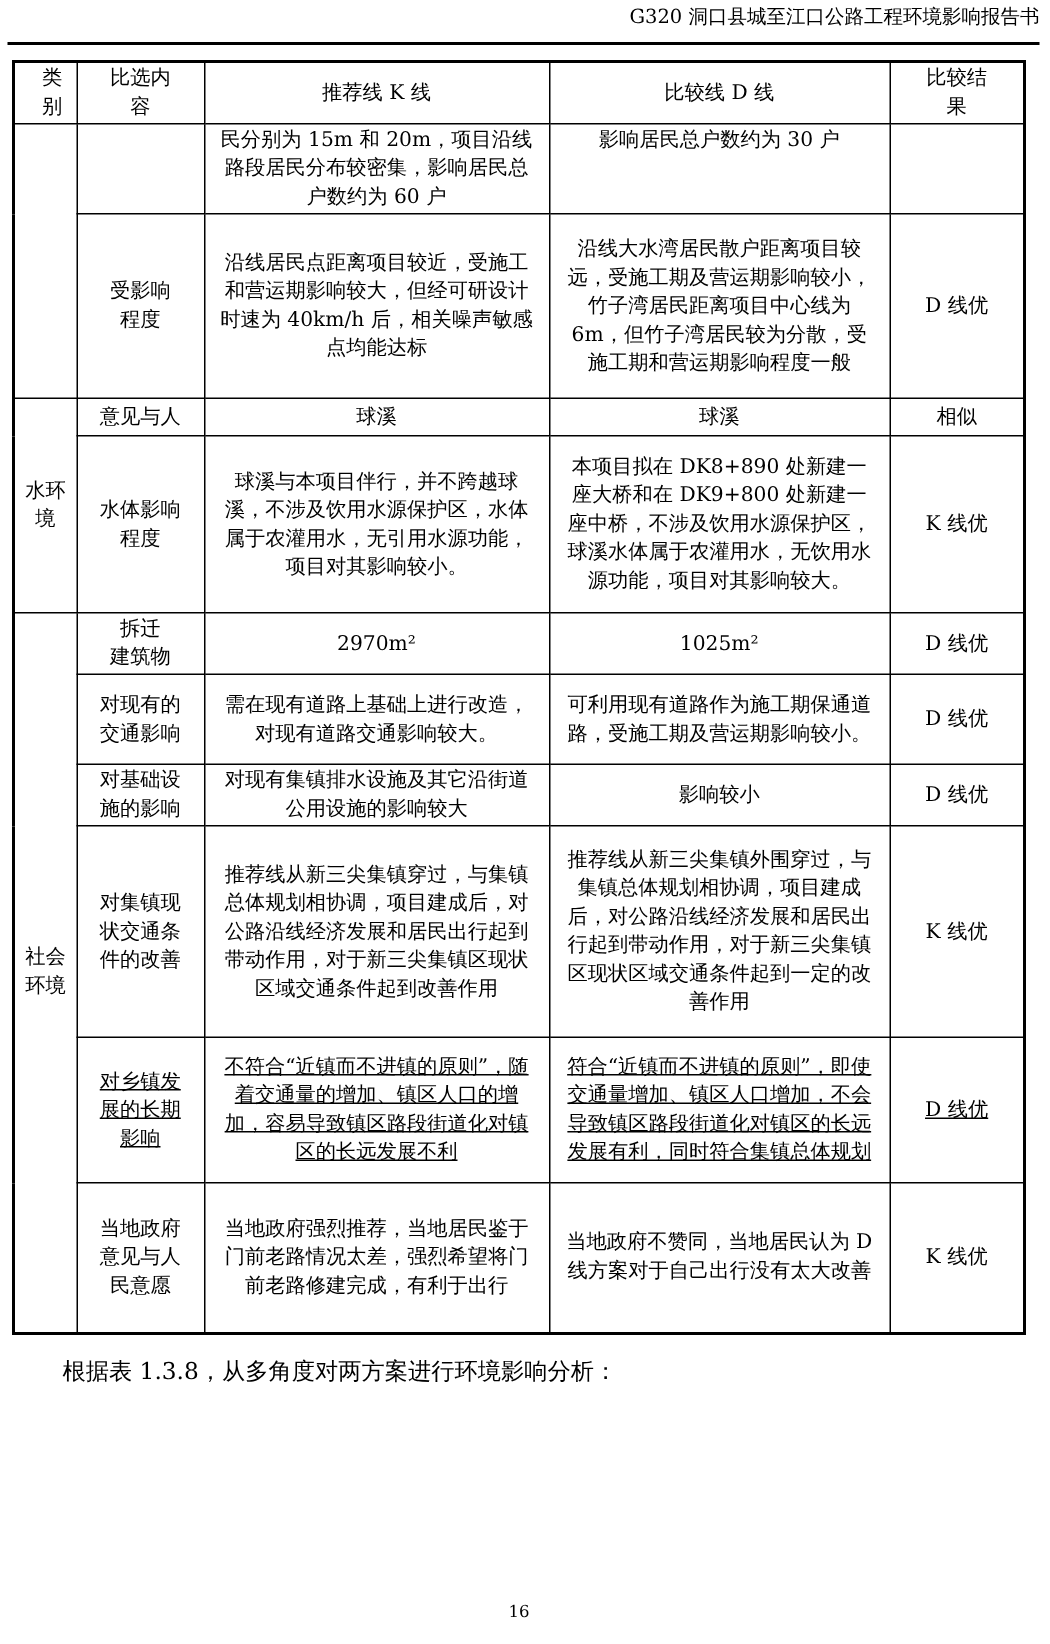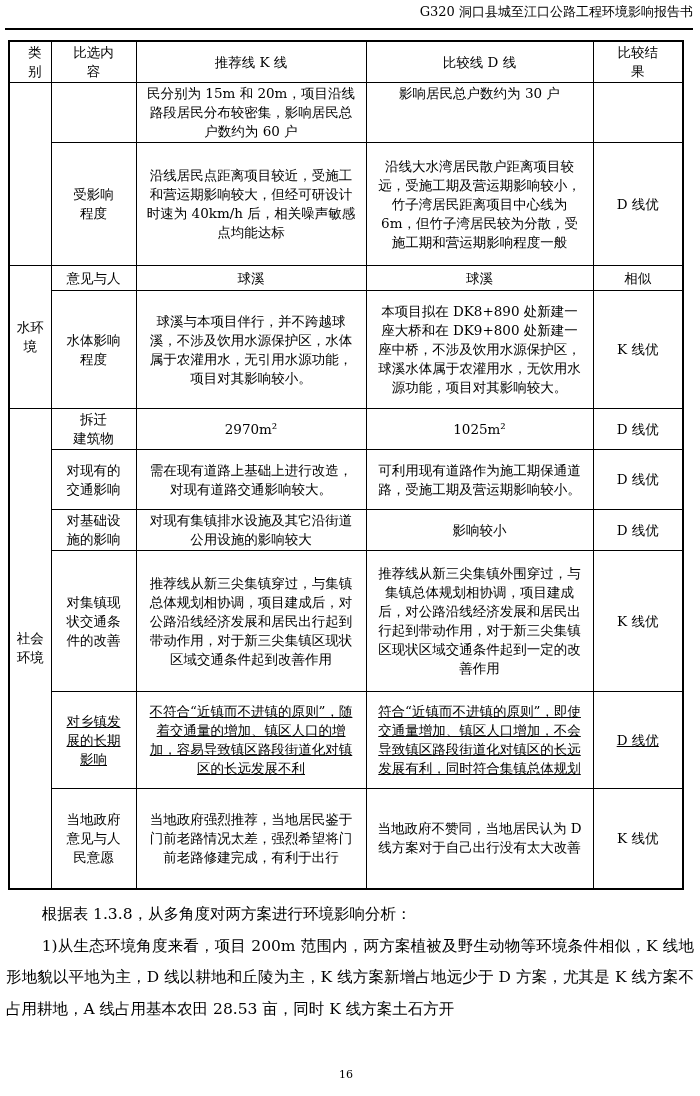--- a/index.html
+++ b/index.html
@@ -135,16 +135,15 @@
 民意愿</td>
         <td>当地政府强烈推荐，当地居民鉴于门前老路情况太差，强烈希望将门前老路修建完成，有利于出行</td>
         <td>当地政府不赞同，当地居民认为 D 线方案对于自己出行没有太大改善</td>
         <td class="narrow">K 线优</td>
       </tr>
     </tbody>
 </table>
 
 <div class="analysis">
   <p>根据表 1.3.8，从多角度对两方案进行环境影响分析：</p>
-  <p>1)从生态环境角度来看，项目 200m 范围内，两方案植被及野生动物等环境条件相似，K 线地形地貌以平地为主，D 线以耕地和丘陵为主，K 线方案新增占地远少于 D 方案，尤其是 K 线方案不占用耕地，A 线占用基本农田 28.53 亩，同时 K 线方案土石方开</p>
 </div>
 
 <div class="page-number">16</div>
 
 </body></html>

